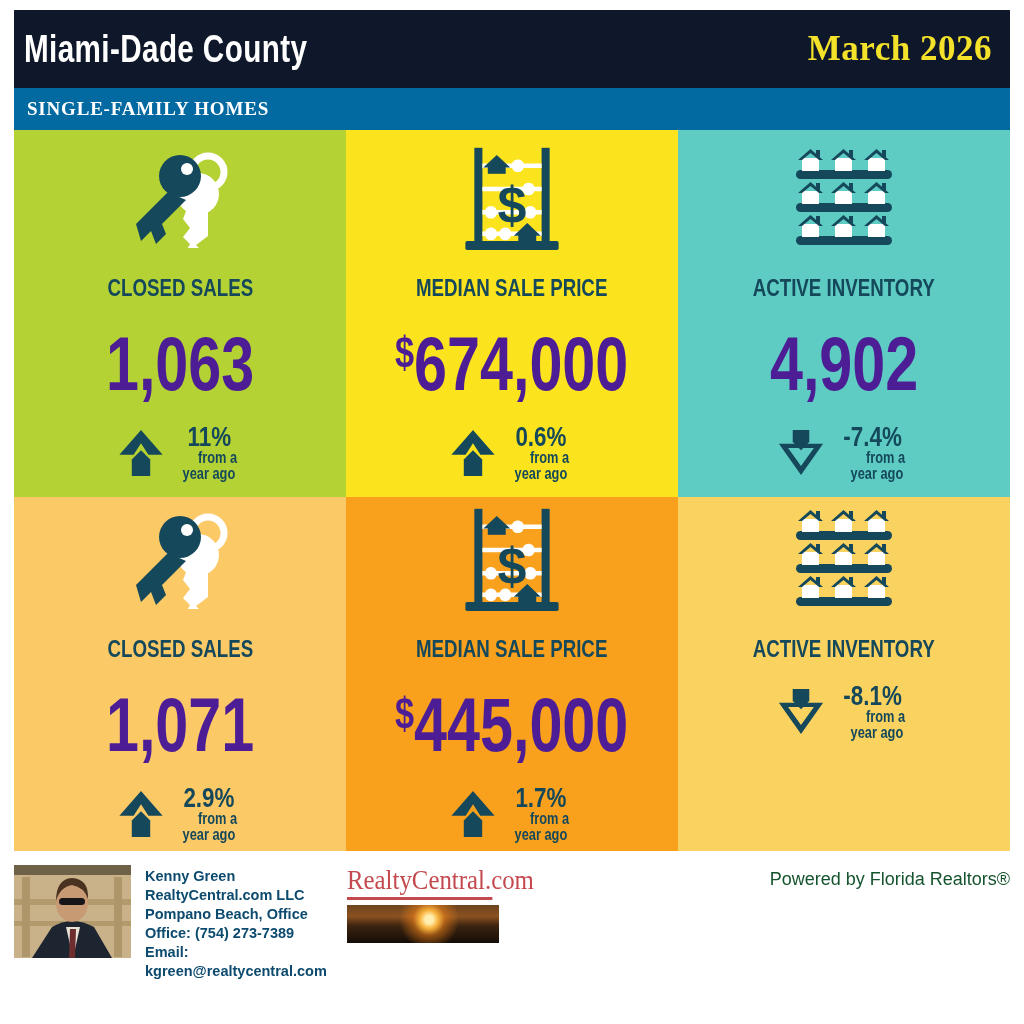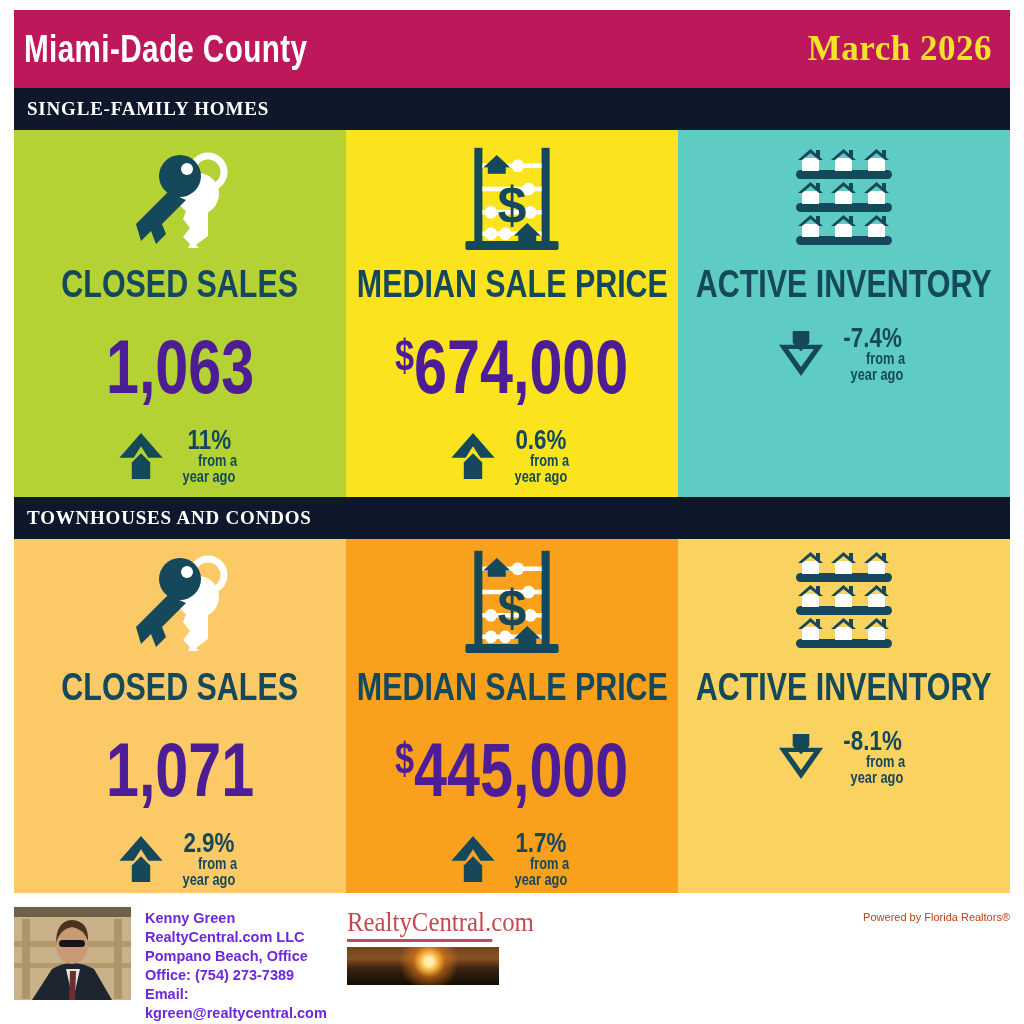--- a/index.html
+++ b/index.html
@@ -1,63 +1,63 @@
 <!DOCTYPE html>
 <html><head>
 <meta charset="utf-8">
 <style>
   html,body{margin:0;padding:0;background:#ffffff;}
   body{width:1024px;height:1024px;font-family:"Liberation Sans",sans-serif;-webkit-font-smoothing:antialiased;}
   .page{width:996px;margin:0 auto;padding-top:10px;}
 
   
-  .hdr{height:78px;background:#be185d;display:flex;align-items:center;justify-content:space-between;padding:0 18px 0 10px;box-sizing:border-box;}
+  .hdr{height:78px;background:#0f172a;display:flex;align-items:center;justify-content:space-between;padding:0 18px 0 10px;box-sizing:border-box;}
   .hdr-title{color:#ffffff;font-size:38px;font-weight:bold;}
   .squeezeL{display:inline-block;transform:scaleX(.78);transform-origin:0 50%;white-space:nowrap;letter-spacing:.5px;}
   .hdr-date{color:#f3e12a;font-family:"Liberation Serif",serif;font-weight:bold;font-size:35px;letter-spacing:.5px;}
 
   
-  .band{height:42px;background:#0f172a;display:flex;align-items:center;}
+  .band{height:42px;background:#0369a1;display:flex;align-items:center;}
   .band-label{color:#ffffff;font-family:"Liberation Serif",serif;font-weight:bold;font-size:19px;letter-spacing:.8px;padding-left:13px;}
 
   
   .row{display:flex;}
   .card{width:332px;box-sizing:border-box;display:flex;flex-direction:column;align-items:center;text-align:center;}
   .row1 .card{height:367px;}
   .row2 .card{height:354px;}
   .c-green{background:#b4d234;}
   .c-yellow{background:#fbe41e;}
   .c-teal{background:#5eccc3;}
   .c-tan{background:#fcc967;}
   .c-orange{background:#f9a11d;}
   .c-gold{background:#fad25f;}
 
   .card-icon{height:104px;margin-top:16px;display:flex;align-items:center;justify-content:center;}
   .row2 .card-icon{margin-top:10px;}
-  .card-title{margin-top:14px;color:#14485a;font-size:39px;font-weight:bold;line-height:1;}
+  .card-title{margin-top:26px;color:#14485a;font-size:24px;font-weight:bold;line-height:1;}
   .squeezeC{display:inline-block;transform:scaleX(.78);transform-origin:50% 50%;white-space:nowrap;letter-spacing:0;}
   .card-value{margin-top:26px;color:#4c1d95;font-weight:bold;font-size:76px;line-height:1;letter-spacing:-1px;}
   .val-prefix{font-size:44px;vertical-align:22px;letter-spacing:0;}
   .change{margin-top:22px;display:flex;align-items:flex-start;justify-content:center;gap:12px;color:#14485a;}
   .change svg{margin-top:4px;}
   .change-col{text-align:center;}
   .change-pct{font-size:28px;font-weight:bold;line-height:26px;}
   .change-cap{font-size:16px;font-weight:bold;line-height:16px;text-align:right;}
   .sqz{display:inline-block;transform:scaleX(.8);transform-origin:50% 50%;white-space:nowrap;}
 
   
   .footer{display:flex;align-items:flex-start;padding-top:14px;}
   .agent-photo{width:117px;height:93px;flex:0 0 117px;}
-  .contact{margin-left:14px;width:186px;color:#6d28d9;font-weight:bold;font-size:14.5px;line-height:19px;padding-top:2px;}
+  .contact{margin-left:14px;width:186px;color:#0c4a6e;font-weight:bold;font-size:14.5px;line-height:19px;padding-top:2px;}
   .logo-block{margin-left:16px;width:158px;display:flex;flex-direction:column;}
   .logo-text{font-family:"Liberation Serif",serif;color:#c4494e;font-size:27px;white-space:nowrap;border-bottom:3px solid #c4494e;padding-bottom:1px;transform:scaleX(.92);transform-origin:0 50%;}
   .sunset{width:152px;height:38px;margin-top:5px;background:
      radial-gradient(circle at 54% 38%, #ffeeb0 0 4px, #f8b43e 9px, rgba(240,130,26,.55) 16px, rgba(0,0,0,0) 30px),
      linear-gradient(#6e451e 0%, #8a5120 30%, #3c2410 55%, #140c06 100%);}
-  .powered{margin-left:auto;color:#c2410c;font-size:11px;padding-top:4px;}
+  .powered{margin-left:auto;color:#14532d;font-size:18px;padding-top:4px;}
 </style>
 </head>
 <body>
 
 <svg width="0" height="0" style="position:absolute" aria-hidden="true">
   <defs>
     <g id="ic-keys">
       <circle cx="84" cy="24" r="16" fill="none" stroke="#ffffff" stroke-width="7"></circle>
       <g fill="#ffffff">
         <circle cx="74" cy="46" r="21"></circle>
@@ -183,36 +183,34 @@
       </div>
     </div>
 
     <div class="card c-teal">
       <div class="card-icon">
         <svg width="116" height="100" viewBox="0 0 116 100">
             <use href="#ic-shelves"></use>
           </svg>
       </div>
       <div class="card-title"><span class="squeezeC">ACTIVE INVENTORY</span></div>
+      <div class="card-value"><span class="squeezeC"><span class="val-prefix"></span><span>4,902</span></span></div>
       <div class="change">
         <svg width="46" height="50" viewBox="0 0 100 100">
             <use href="#ic-down-arrow"></use>
           </svg>
         <div class="change-col">
           <div class="change-pct"><span class="sqz">-7.4%</span></div>
           <div class="change-cap"><span class="sqz">from a</span></div>
           <div class="change-cap"><span class="sqz">year ago</span></div>
         </div>
       </div>
     </div>
   </div>
 
-  <div class="band">
-    <span class="band-label">TOWNHOUSES AND CONDOS</span>
-  </div>
 
   <div class="row row2">
 
     <div class="card c-tan">
       <div class="card-icon">
         <svg width="112" height="100" viewBox="0 0 112 100">
             <use href="#ic-keys"></use>
           </svg>
       </div>
       <div class="card-title"><span class="squeezeC">CLOSED SALES</span></div>

